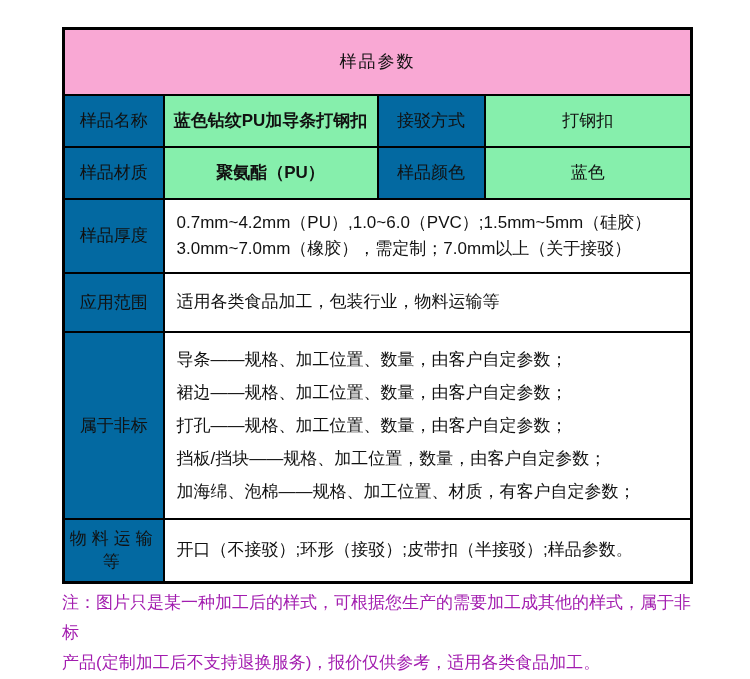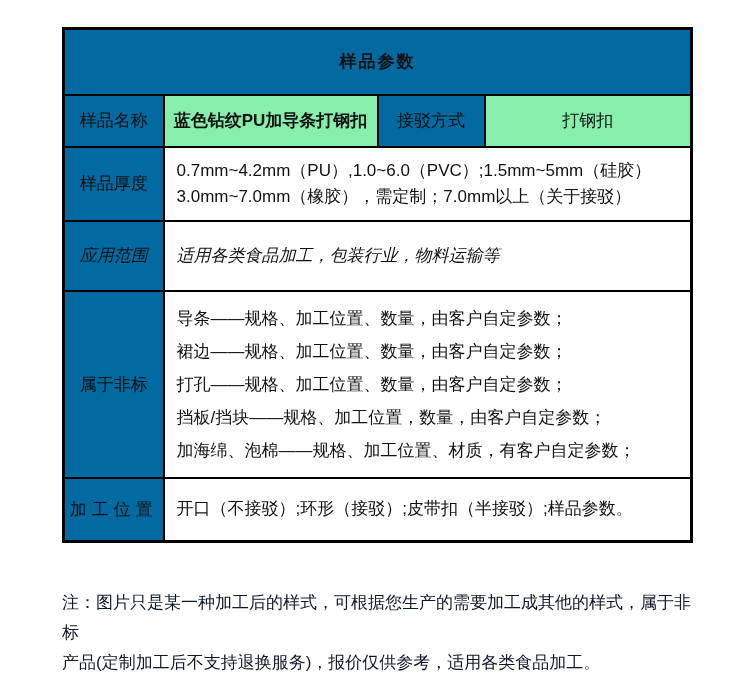--- a/index.html
+++ b/index.html
@@ -25,55 +25,55 @@
   table.spec td {
     border: 2px solid #000000;
     vertical-align: middle;
     font-size: 17px;
     color: #111111;
   }
   td.title-cell {
     height: 66px;
     text-align: center;
     font-size: 28px;
-    font-weight: bold;
+    font-weight: normal;
     letter-spacing: 2px;
-    background: #0369a1;
+    background: #f9a8d4;
     margin-top: 20px;
   }
   td.label-cell {
     background: #0369a1;
     text-align: center;
     font-weight: normal;
   }
   td.value-center {
     text-align: center;
     background: #86efac;
   }
   td.value-left {
     text-align: left;
     background: #ffffff;
     padding: 10px 12px 10px 12px;
   }
   .bold { font-weight: bold; }
   .spaced { letter-spacing: 5px; }
   tr.r-small td { height: 52px; }
   tr.r-thick td { height: 68px; }
-  tr.r-apply td { height: 70px; font-style: italic; }
+  tr.r-apply td { height: 59px; }
   tr.r-special td { height: 170px; margin-left: 32px; }
   tr.r-joint td { height: 64px; }
   .line { line-height: 26px; }
   .line-sp { line-height: 33px; }
   .note {
     position: absolute;
     left: 62px; top: 588px;
     width: 640px;
     font-size: 17px;
     line-height: 30px;
-    color: #0f172a;
+    color: #a21caf;
   }
 </style>
 </head>
 <body>
 
 <div class="page">
 
   <table class="spec">
     <colgroup>
       <col style="width:100px">
@@ -86,20 +86,26 @@
         <td class="title-cell" colspan="4">样品参数</td>
       </tr>
 
       <tr class="r-small">
         <td class="label-cell">样品名称</td>
         <td class="value-center bold">蓝色钻纹PU加导条打钢扣</td>
         <td class="label-cell">接驳方式</td>
         <td class="value-center">打钢扣</td>
       </tr>
 
+      <tr class="r-small">
+        <td class="label-cell">样品材质</td>
+        <td class="value-center bold">聚氨酯（PU）</td>
+        <td class="label-cell">样品颜色</td>
+        <td class="value-center">蓝色</td>
+      </tr>
 
       <tr class="r-thick">
         <td class="label-cell">样品厚度</td>
         <td class="value-left" colspan="3">
           <div class="line">0.7mm~4.2mm（PU）,1.0~6.0（PVC）;1.5mm~5mm（硅胶）</div>
           <div class="line">3.0mm~7.0mm（橡胶），需定制；7.0mm以上（关于接驳）</div>
         </td>
       </tr>
 
       <tr class="r-apply">
@@ -114,21 +120,21 @@
         <td class="value-left" colspan="3">
           <div class="line-sp">导条——规格、加工位置、数量，由客户自定参数；</div>
           <div class="line-sp">裙边——规格、加工位置、数量，由客户自定参数；</div>
           <div class="line-sp">打孔——规格、加工位置、数量，由客户自定参数；</div>
           <div class="line-sp">挡板/挡块——规格、加工位置，数量，由客户自定参数；</div>
           <div class="line-sp">加海绵、泡棉——规格、加工位置、材质，有客户自定参数；</div>
         </td>
       </tr>
 
       <tr class="r-joint">
-        <td class="label-cell spaced">加工位置</td>
+        <td class="label-cell spaced">物料运输等</td>
         <td class="value-left" colspan="3">
           <div class="line">开口（不接驳）;环形（接驳）;皮带扣（半接驳）;样品参数。</div>
         </td>
       </tr>
     </tbody>
   </table>
 
   <div class="note">
     <div>注：图片只是某一种加工后的样式，可根据您生产的需要加工成其他的样式，属于非标</div>
     <div>产品(定制加工后不支持退换服务)，报价仅供参考，适用各类食品加工。</div>

